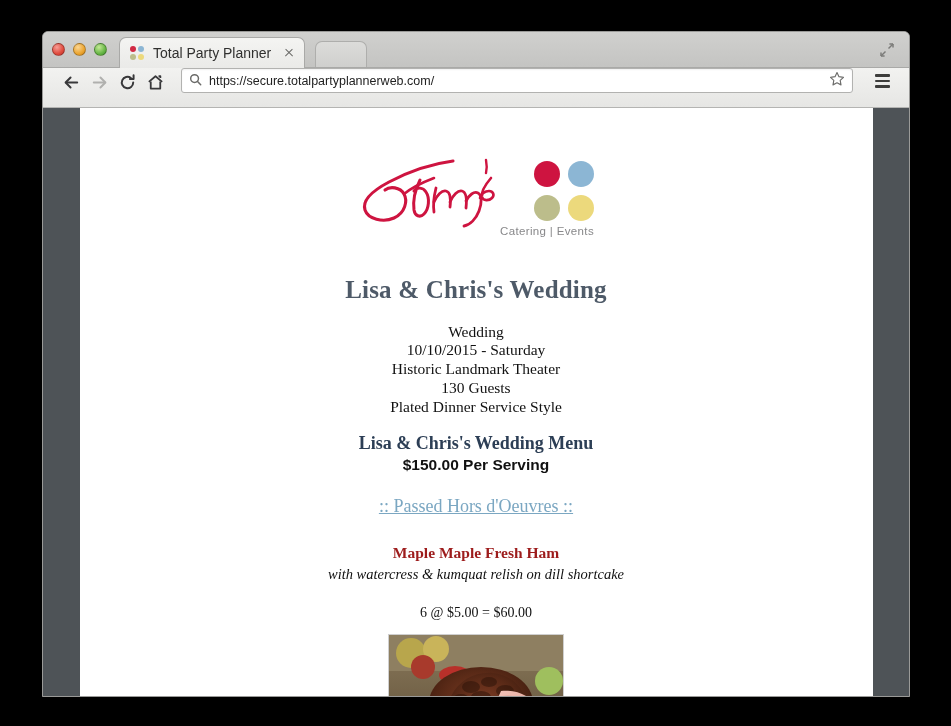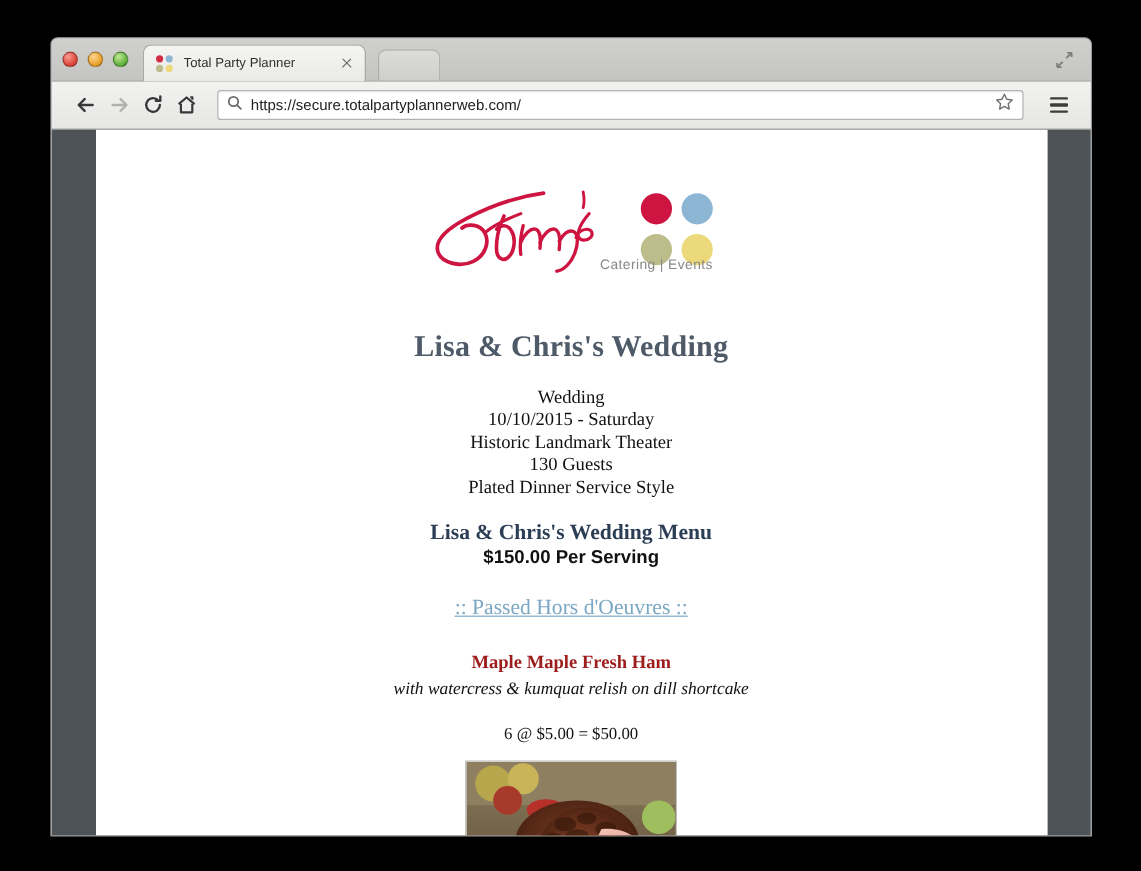--- a/index.html
+++ b/index.html
@@ -69,21 +69,21 @@
     display: grid;
     grid-template-columns: 6px 6px;
     grid-template-rows: 6px 6px;
     gap: 2px;
     flex: none;
   }
   .fav-cell { border-radius: 50%; }
   #tab-title {
     flex: 1;
     margin-left: 9px;
-    font-size: 11px;
+    font-size: 14px;
     color: #30302f;
     white-space: nowrap;
     overflow: hidden;
     text-overflow: ellipsis;
     font-family: "Liberation Sans", sans-serif;
   }
   #tab-close {
     width: 14px; height: 14px;
     position: relative;
     flex: none;
@@ -118,21 +118,21 @@
     width: 16px; height: 16px;
     color: #7b7b79;
   }
 
   
   #toolbar {
     height: 40px;
     background: linear-gradient(to bottom, #f2f2f0 0%, #e6e6e4 100%);
     border-bottom: 1px solid #b4b4b2;
     display: flex;
-    align-items: center;
+    align-items: flex-start;
     padding: 0 14px;
     gap: 0;
   }
   .nav-btn {
     width: 28px; height: 28px;
     display: flex;
     align-items: center;
     justify-content: center;
     flex: none;
   }
@@ -204,21 +204,21 @@
     right: 0; top: 5px;
     display: grid;
     grid-template-columns: 26px 26px;
     grid-template-rows: 26px 26px;
     gap: 8px;
   }
   .logo-dot { border-radius: 50%; }
   #logo-tagline {
     position: absolute;
     right: 0;
-    bottom: 15px;
+    bottom: 5px;
     font-size: 11.5px;
     color: #88888a;
     letter-spacing: 0.35px;
     white-space: nowrap;
     font-family: "Liberation Sans", sans-serif;
   }
 
   .center { text-align: center; }
 
   #event-title {
@@ -431,21 +431,21 @@
         <div>Plated Dinner Service Style</div>
       </div>
 
       <div id="menu-title" class="center">Lisa &amp; Chris's Wedding Menu</div>
       <div id="menu-price" class="center">$150.00 Per Serving</div>
 
       <div id="course-heading" class="center">:: Passed Hors d'Oeuvres ::</div>
 
       <div id="item-name" class="center">Maple Maple Fresh Ham</div>
       <div id="item-desc" class="center">with watercress &amp; kumquat relish on dill shortcake</div>
-      <div id="item-qty" class="center">6 @ $5.00 = $50.00</div>
+      <div id="item-qty" class="center">6 @ $5.00 = $60.00</div>
 
       <div id="item-photo-wrap">
         <div id="item-photo">
           <svg width="174" height="126" viewBox="0 0 174 126" aria-hidden="true">
             <defs>
               <radialGradient id="hamG" cx="48%" cy="42%" r="62%">
                 <stop offset="0%" stop-color="#7a3a22"></stop>
                 <stop offset="55%" stop-color="#5a2a17"></stop>
                 <stop offset="100%" stop-color="#3b1a0d"></stop>
               </radialGradient>

